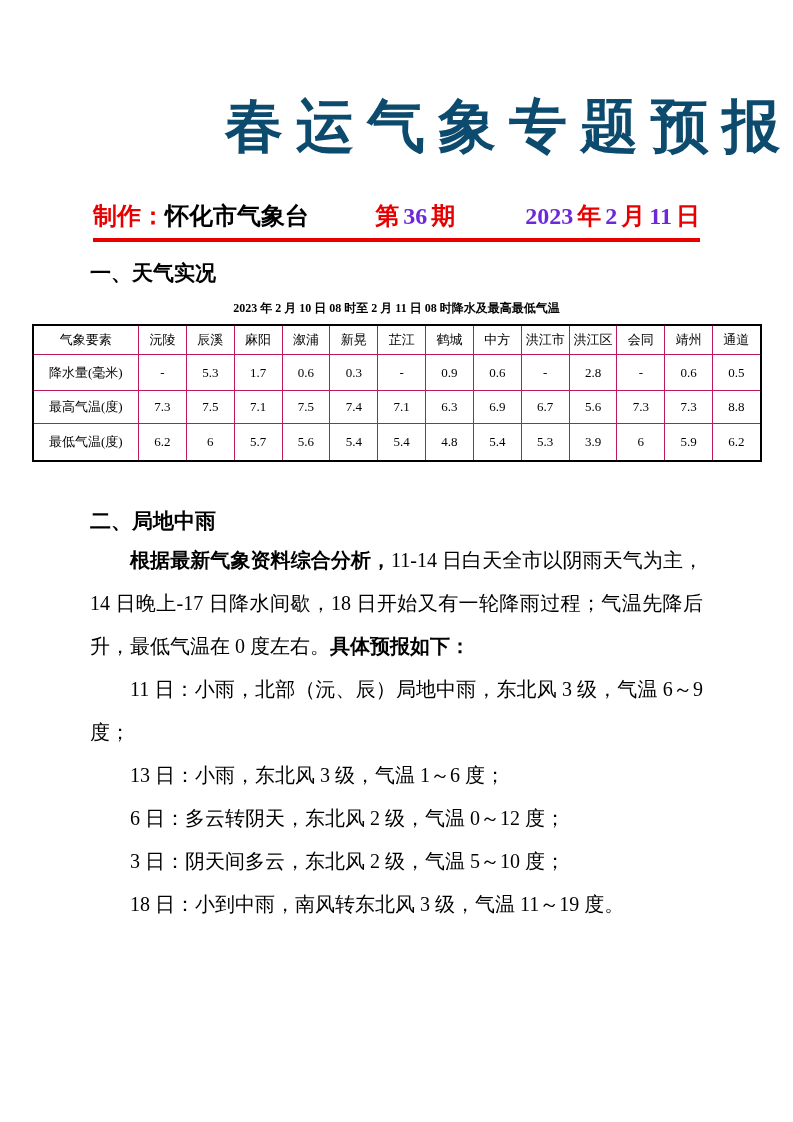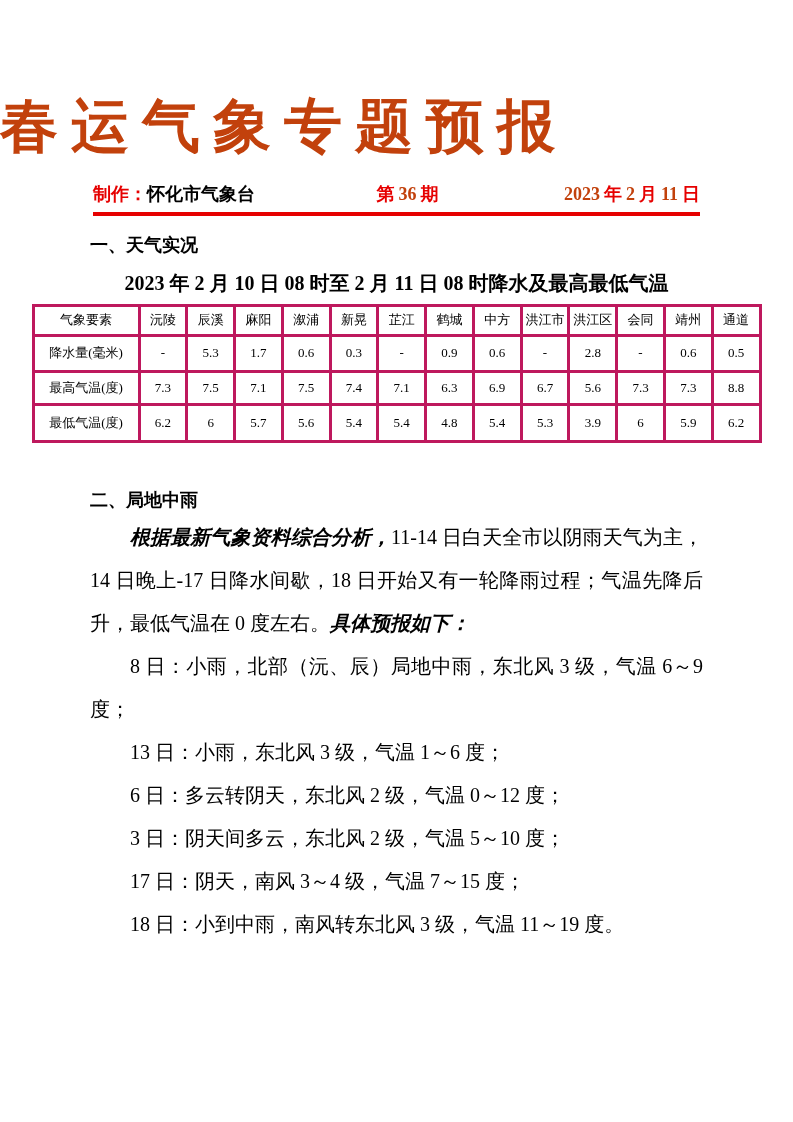--- a/index.html
+++ b/index.html
@@ -1,53 +1,53 @@
 <!DOCTYPE html>
 <html><head>
 <meta charset="utf-8">
 <style>
   html,body{margin:0;padding:0;background:#ffffff;}
   .page{
     width:793px;height:1122px;position:relative;background:#ffffff;overflow:hidden;
     font-family:"Liberation Serif","DejaVu Serif",serif;color:#000;
   }
   .doc-title{
-    margin-top:92px;text-align:left;
-    color:#c2410c;font-size:58px;font-weight:bold;letter-spacing:13px;
+    margin-top:92px;text-align:right;
+    color:#0c4a6e;font-size:58px;font-weight:bold;letter-spacing:13px;
     font-family:"DejaVu Serif","Liberation Serif",serif;
     line-height:1.2;white-space:nowrap;
   }
   .meta-line{
-    margin:20px 93px 0 93px;display:flex;justify-content:space-between;align-items:baseline;
-    font-size:18px;font-weight:bold;white-space:nowrap;
+    margin:38px 93px 0 93px;display:flex;justify-content:space-between;align-items:baseline;
+    font-size:24px;font-weight:bold;white-space:nowrap;
   }
   .red{color:#e60000;}
-  .meta-issue .num,.meta-date .num{color:#c2410c;margin:0 4px;}
+  .meta-issue .num,.meta-date .num{color:#6d28d9;margin:0 4px;}
   .red-rule{margin:6px 93px 0 93px;border-bottom:4px solid #e60000;height:0;}
-  .sec-heading{margin:17px 0 0 90px;font-size:18px;font-weight:bold;}
-  .table-title{margin-top:13px;text-align:center;font-size:20px;font-weight:bold;}
+  .sec-heading{margin:17px 0 0 90px;font-size:21px;font-weight:bold;}
+  .table-title{margin-top:13px;text-align:center;font-size:12px;font-weight:bold;}
   table.obs{
     margin:7px auto 0 auto;border-collapse:collapse;table-layout:fixed;width:730px;
     border:2px solid #000;font-size:13px;
   }
   table.obs th,table.obs td{
-    border:3px solid #be185d;text-align:center;vertical-align:middle;padding:0;
+    border:1px solid #be185d;text-align:center;vertical-align:middle;padding:0;
     font-weight:normal;overflow:hidden;
   }
   table.obs col.c-label{width:106px;}
   table.obs tr.hdr{height:30px;}
   table.obs tr.r1{height:36px;}
   table.obs tr.r2{height:33px;}
   table.obs tr.r3{height:37px;}
   .sec2-heading{margin-top:45px;}
   .body-text{
     margin:4px 90px 0 90px;font-size:20px;line-height:43px;text-align:justify;
   }
   .body-text p{margin:0;text-indent:2em;}
-  .b{font-weight:bold;font-style:italic;}
+  .b{font-weight:bold;}
 </style>
 </head>
 <body>
 
 <div class="page">
 
   <div class="doc-title">春运气象专题预报</div>
 
   <div class="meta-line">
     <span class="meta-producer">
@@ -149,21 +149,20 @@
         <td>5.9</td>
         <td>6.2</td>
       </tr>
     </tbody>
   </table>
 
   <div class="sec-heading sec2-heading">二、局地中雨</div>
 
   <div class="body-text">
     <p><span class="b">根据最新气象资料综合分析，</span><span>11-14 日白天全市以阴雨天气为主，14 日晚上-17 日降水间歇，18 日开始又有一轮降雨过程；气温先降后升，最低气温在 0 度左右。</span><span class="b">具体预报如下：</span></p>
-    <p>8 日：小雨，北部（沅、辰）局地中雨，东北风 3 级，气温 6～9 度；</p>
+    <p>11 日：小雨，北部（沅、辰）局地中雨，东北风 3 级，气温 6～9 度；</p>
     <p>13 日：小雨，东北风 3 级，气温 1～6 度；</p>
     <p>6 日：多云转阴天，东北风 2 级，气温 0～12 度；</p>
     <p>3 日：阴天间多云，东北风 2 级，气温 5～10 度；</p>
-    <p>17 日：阴天，南风 3～4 级，气温 7～15 度；</p>
     <p>18 日：小到中雨，南风转东北风 3 级，气温 11～19 度。</p>
   </div>
 
 </div>
 
 </body></html>

